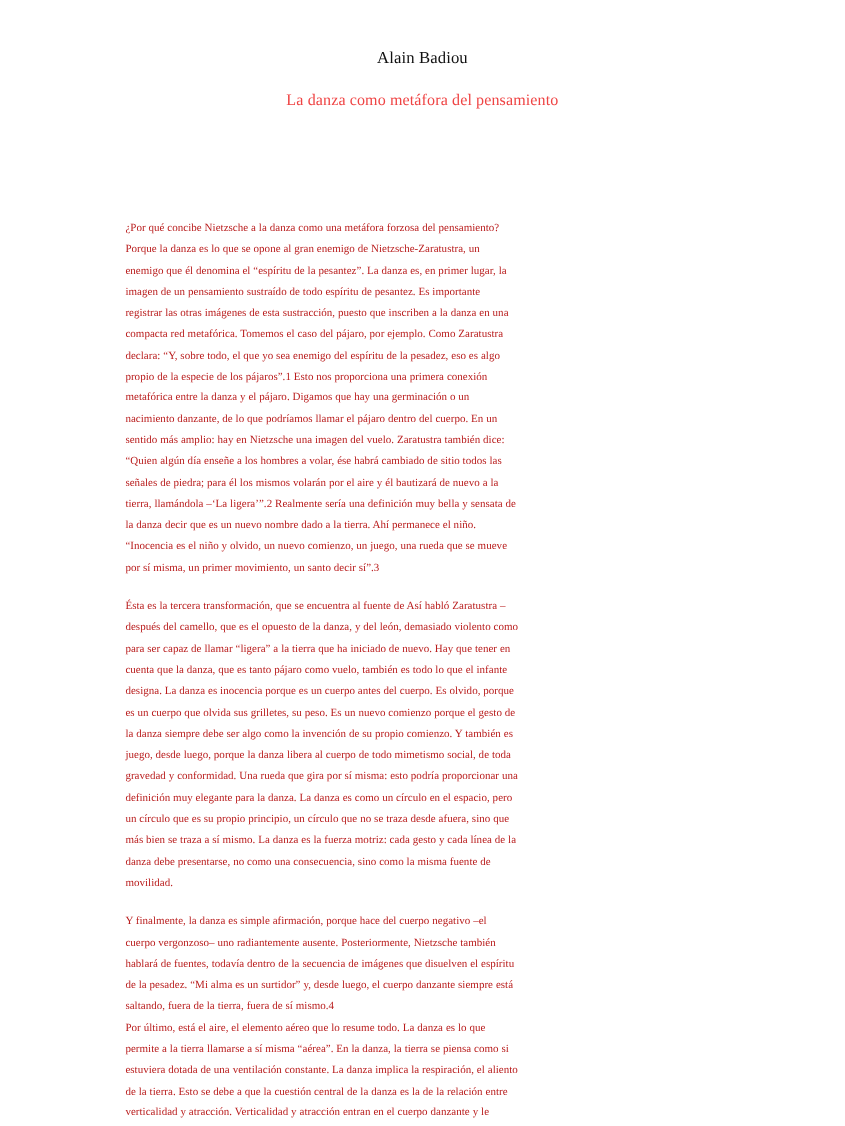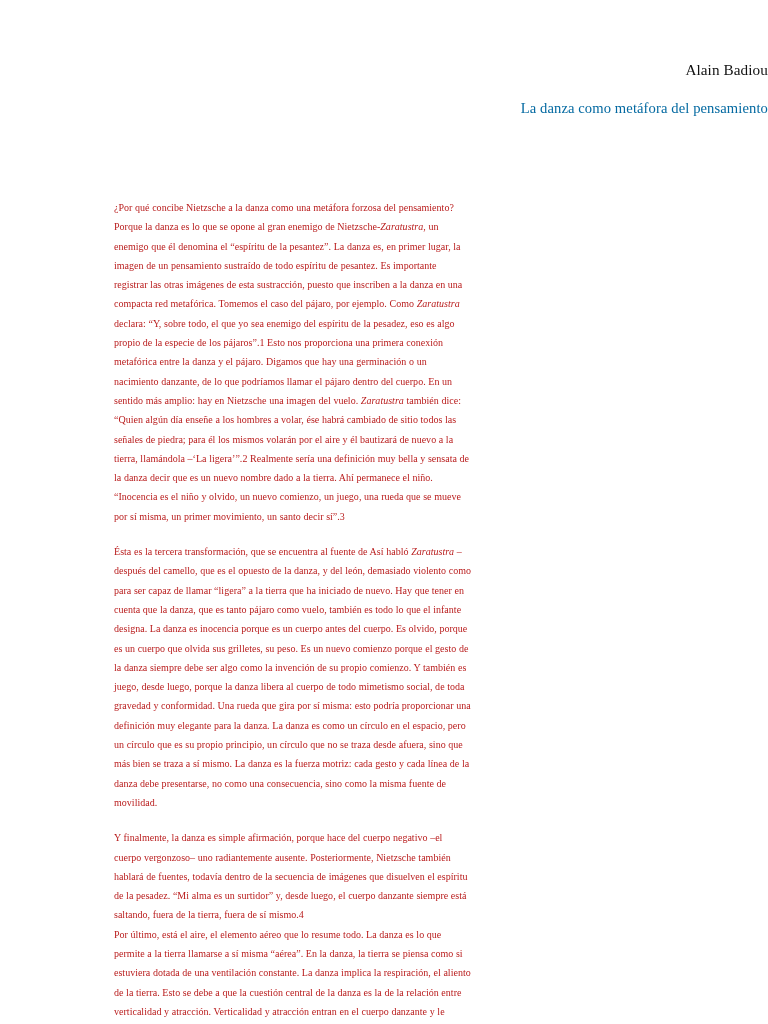--- a/index.html
+++ b/index.html
@@ -19,35 +19,35 @@
   .page {
     position: relative;
     width: 768px;
     height: 1024px;
     background: #ffffff;
     box-sizing: border-box;
   }
 
   
   .doc-header {
-    padding-top: 60px;
-    text-align: right;
+    padding-top: 43px;
+    text-align: center;
   }
   .author {
     font-size: 15.2px;
     line-height: 19.3px;
     letter-spacing: 0.1px;
     color: #111111;
   }
   .subtitle {
     margin-top: 20px;
     font-size: 14.6px;
     line-height: 19.3px;
     letter-spacing: 0.1px;
-    color: #0369a1;
+    color: #ef4444;
   }
 
   
   .body-column {
     position: absolute;
     left: 114px;
     top: 182px;
     width: 548px;
   }
 
@@ -59,21 +59,21 @@
     margin: 16px 0 14px 0;
     white-space: pre-wrap;
     word-spacing: 0.1px;
   }
   .para:last-child {
     margin-bottom: 0;
   }
 
   
   .r       { font-style: normal; }
-  .it      { font-style: italic; }
+  .it      { }
 </style>
 </head>
 <body>
 
 <div class="page">
 
   <div class="doc-header">
     <div class="author">Alain Badiou</div>
     <div class="subtitle">La danza como metáfora del pensamiento</div>
   </div>

